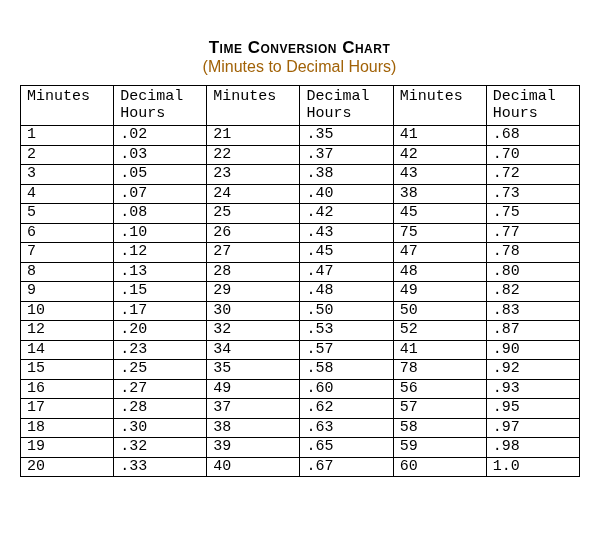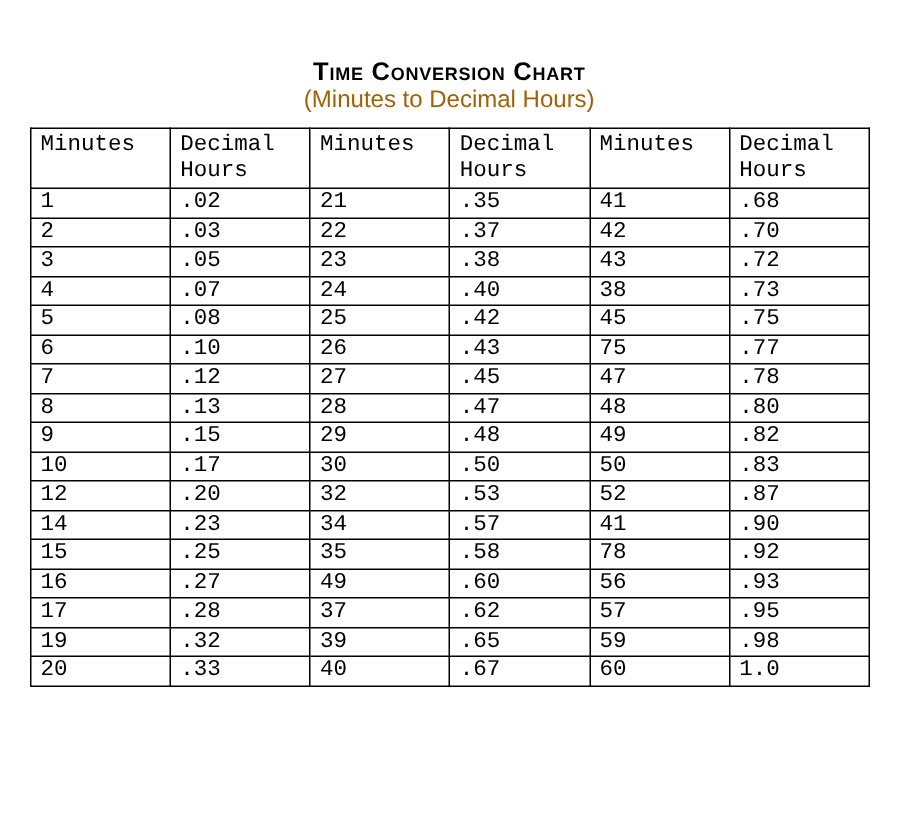--- a/index.html
+++ b/index.html
@@ -186,20 +186,28 @@
       </tr>
       <tr>
         <td>17</td>
         <td>.28</td>
         <td>37</td>
         <td>.62</td>
         <td>57</td>
         <td>.95</td>
       </tr>
       <tr>
+        <td>18</td>
+        <td>.30</td>
+        <td>38</td>
+        <td>.63</td>
+        <td>58</td>
+        <td>.97</td>
+      </tr>
+      <tr>
         <td>19</td>
         <td>.32</td>
         <td>39</td>
         <td>.65</td>
         <td>59</td>
         <td>.98</td>
       </tr>
       <tr>
         <td>20</td>
         <td>.33</td>

